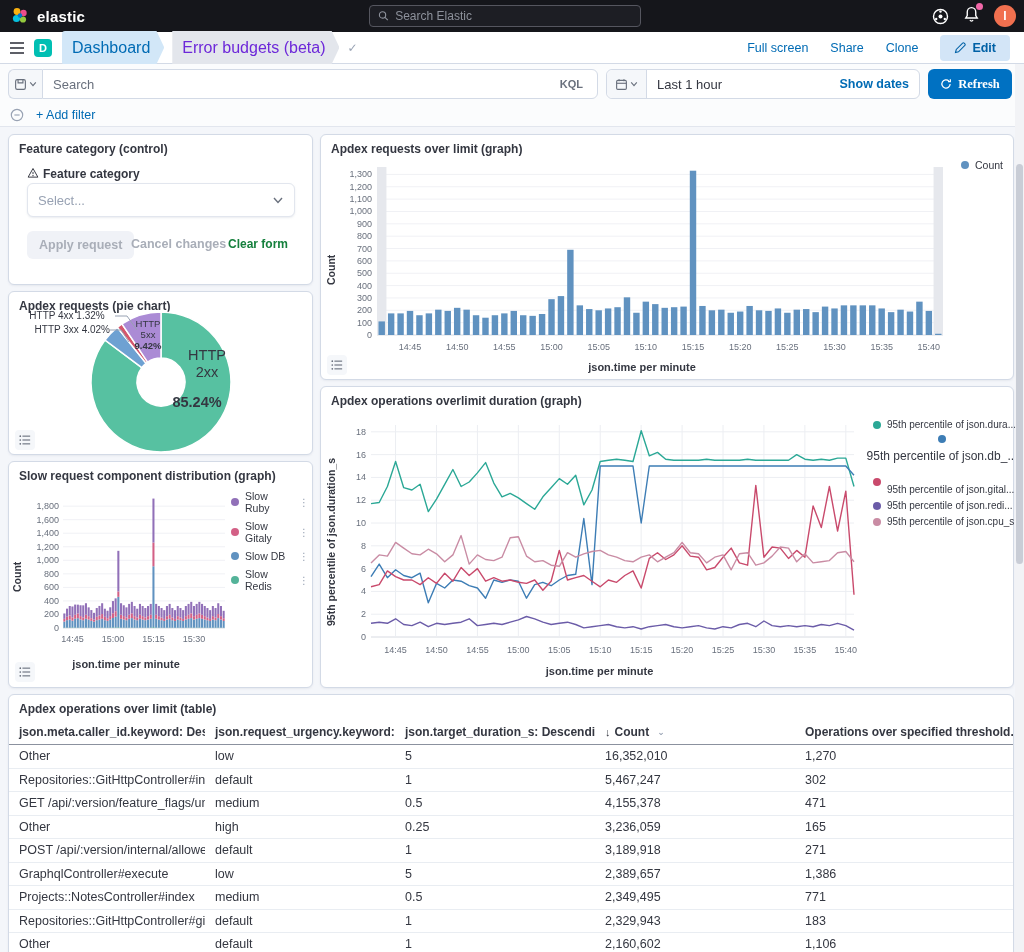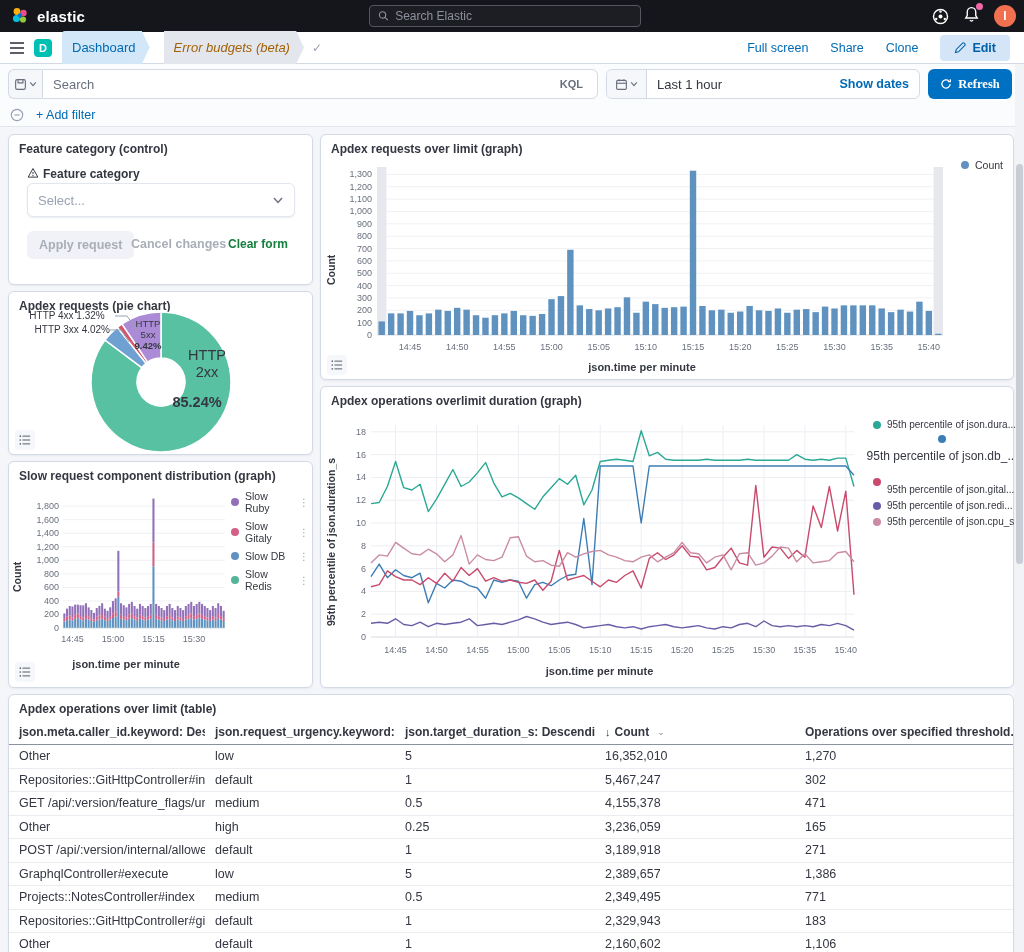--- a/index.html
+++ b/index.html
@@ -12,23 +12,23 @@
   #hdr-search input { background:transparent; border:none; outline:none; color:#aab0ba; font-size:12px; width:100%; font-family:inherit; }
   #hdr-search input::placeholder { color:#8d919b; }
   #hdr-icons { position:absolute; right:8px; top:0; height:32px; display:flex; align-items:center; gap:14px; }
   .bell-wrap { position:relative; }
   .notif-dot { position:absolute; right:-3px; top:-3px; width:7px; height:7px; border-radius:50%; background:#f167a8; }
   #avatar { width:22px; height:22px; border-radius:50%; background:#f1704f; color:#fff; font-size:12px; font-weight:700; display:flex; align-items:center; justify-content:center; }
   
   #navbar { position:absolute; left:0; top:32px; width:1024px; height:32px; background:#fff; border-bottom:1px solid #d3dae6; display:flex; align-items:center; }
   #hamburger { width:34px; display:flex; justify-content:center; cursor:pointer; }
   #space-badge { width:18px; height:18px; border-radius:4px; background:#00bfb3; color:#fff; font-size:11px; font-weight:700; display:flex; align-items:center; justify-content:center; margin-right:10px; }
-  .crumb { height:34px; display:flex; align-items:center; font-size:13px; padding:0 14px 0 10px; }
+  .crumb { height:34px; display:flex; align-items:center; font-size:16px; padding:0 14px 0 10px; }
   .crumb.blue { background:#d2e7f8; color:#006bb4; clip-path:polygon(0 0,calc(100% - 8px) 0,100% 50%,calc(100% - 8px) 100%,0 100%); border-radius:3px 0 0 3px; }
-  .crumb.gray { background:#e3e6ec; color:#a16207; clip-path:polygon(0 0,calc(100% - 8px) 0,100% 50%,calc(100% - 8px) 100%,0 100%); margin-left:14px;font-style:italic; }
+  .crumb.gray { background:#e3e6ec; color:#6d28d9; clip-path:polygon(0 0,calc(100% - 8px) 0,100% 50%,calc(100% - 8px) 100%,0 100%); margin-left:8px; }
   #crumb-check { color:#98a2b3; font-size:12px; margin-left:8px; }
   #nav-actions { margin-left:auto; display:flex; align-items:center; gap:22px; padding-right:14px; }
   .nav-link { color:#006bb4; font-size:12.5px; cursor:pointer; }
   #edit-btn { background:#d3e5f7; color:#0061a6; font-size:12.5px; font-weight:600; height:26px; padding:0 14px; border:none; border-radius:4px; display:flex; align-items:center; gap:6px; cursor:pointer; }
   
   #querybar { position:absolute; left:0; top:64px; width:1024px; height:39px; background:#fbfcfd; }
   #saved-query-btn { position:absolute; left:8px; top:5px; width:34px; height:30px; background:#f5f7fa; border:1px solid #d3dae6; border-right:none; border-radius:6px 0 0 6px; display:flex; align-items:center; justify-content:center; gap:2px; cursor:pointer; }
   #search-box { position:absolute; left:42px; top:5px; width:556px; height:30px; background:#fff; border:1px solid #d3dae6; border-radius:0 6px 6px 0; display:flex; align-items:center; padding:0 10px; }
   #search-box input { border:none; outline:none; flex:1; font-size:13px; font-family:inherit; color:#343741; }
   #search-box input::placeholder { color:#69707d; }

